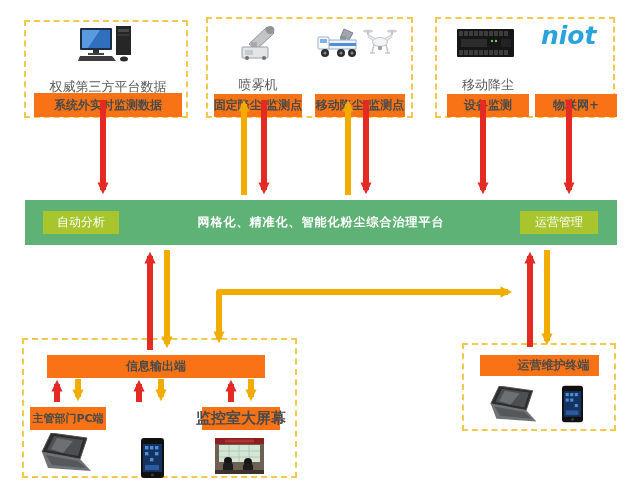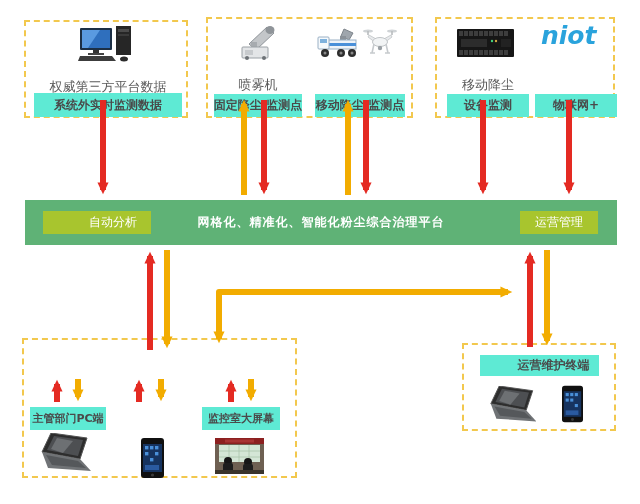--- a/index.html
+++ b/index.html
@@ -1,28 +1,28 @@
 <!DOCTYPE html>
 <html><head>
 <meta charset="utf-8">
 <style>
   html,body{margin:0;padding:0;background:#fff;}
   #canvas{position:relative;width:640px;height:504px;background:#ffffff;
           font-family:"DejaVu Sans","Liberation Sans",sans-serif;overflow:hidden;}
   .dashed-box{position:absolute;border:2px dashed #f2c84e;background:#fff;box-sizing:border-box;}
-  .green-bar{position:absolute;background:#5eead4;color:#4a4a4a;font-size:12px;font-weight:bold;
+  .green-bar{position:absolute;background:#f97316;color:#4a4a4a;font-size:12px;font-weight:bold;
              display:flex;align-items:center;justify-content:center;white-space:nowrap;box-sizing:border-box;}
   .caption{position:absolute;color:#5a5a5a;font-size:13px;text-align:center;white-space:nowrap;}
   .icon{position:absolute;}
   #banner{position:absolute;left:25px;top:200px;width:592px;height:45px;background:#5fb276;
           display:flex;align-items:center;justify-content:center;}
   #banner .title{color:#ffffff;font-size:12px;font-weight:bold;letter-spacing:1px;white-space:nowrap;}
   .banner-badge{position:absolute;top:11px;height:23px;background:#a8c52e;color:#fff;font-size:12px;
           display:flex;align-items:center;justify-content:center;white-space:nowrap;}
-  #badge-auto{left:18px;width:76px;padding-left:32px;}
+  #badge-auto{left:18px;width:76px;}
   #badge-ops{left:495px;width:78px;text-align:right;}
   #arrows{position:absolute;left:0;top:0;width:640px;height:504px;pointer-events:none;}
   .niot-logo{position:absolute;color:#2aa3dc;font-size:25px;font-weight:bold;font-style:italic;
           letter-spacing:0px;line-height:1;}
 </style>
 </head>
 <body>
 
 <div id="canvas">
 
@@ -124,23 +124,24 @@
     <div class="green-bar" style="left:98px;top:55px;width:82px;height:23px;margin-top:20px;">物联网+</div>
   </div>
 
   <div id="banner">
     <div class="title">网格化、精准化、智能化粉尘综合治理平台</div>
     <div class="banner-badge" id="badge-auto">自动分析</div>
     <div class="banner-badge" id="badge-ops">运营管理</div>
   </div>
 
   <div class="dashed-box" style="left:22px;top:338px;width:275px;height:140px;">
+    <div class="green-bar" style="left:23px;top:15px;width:218px;height:23px;">信息输出端</div>
 
     <div class="green-bar" style="left:6px;top:67px;width:76px;height:23px;font-size:11px;">主管部门PC端</div>
-    <div class="green-bar" style="left:178px;top:67px;width:78px;height:23px;font-size:11px;">监控室大屏幕</div>
+    <div class="green-bar" style="left:178px;top:67px;width:78px;height:23px;font-size:15px;">监控室大屏幕</div>
 
     <svg class="icon" style="left:15px;top:93px;" width="58" height="45" viewBox="0 0 58 45">
       <polygon points="12,0 48,5 41,26 3,19" fill="#2d2d2d" stroke="#555" stroke-width="1"></polygon>
       <polygon points="15,3 44,7 39,23 8,17" fill="#4d4f52"></polygon>
       <polygon points="18,5 34,8 24,20 12,16" fill="#6d7073"></polygon>
       <polygon points="3,19 41,26 52,38 9,35" fill="#707376"></polygon>
       <polygon points="7,22 39,28 47,35 13,32" fill="#55585b"></polygon>
     </svg>
 
     <svg class="icon" style="left:117px;top:98px;" width="23" height="40" viewBox="0 0 23 40">

